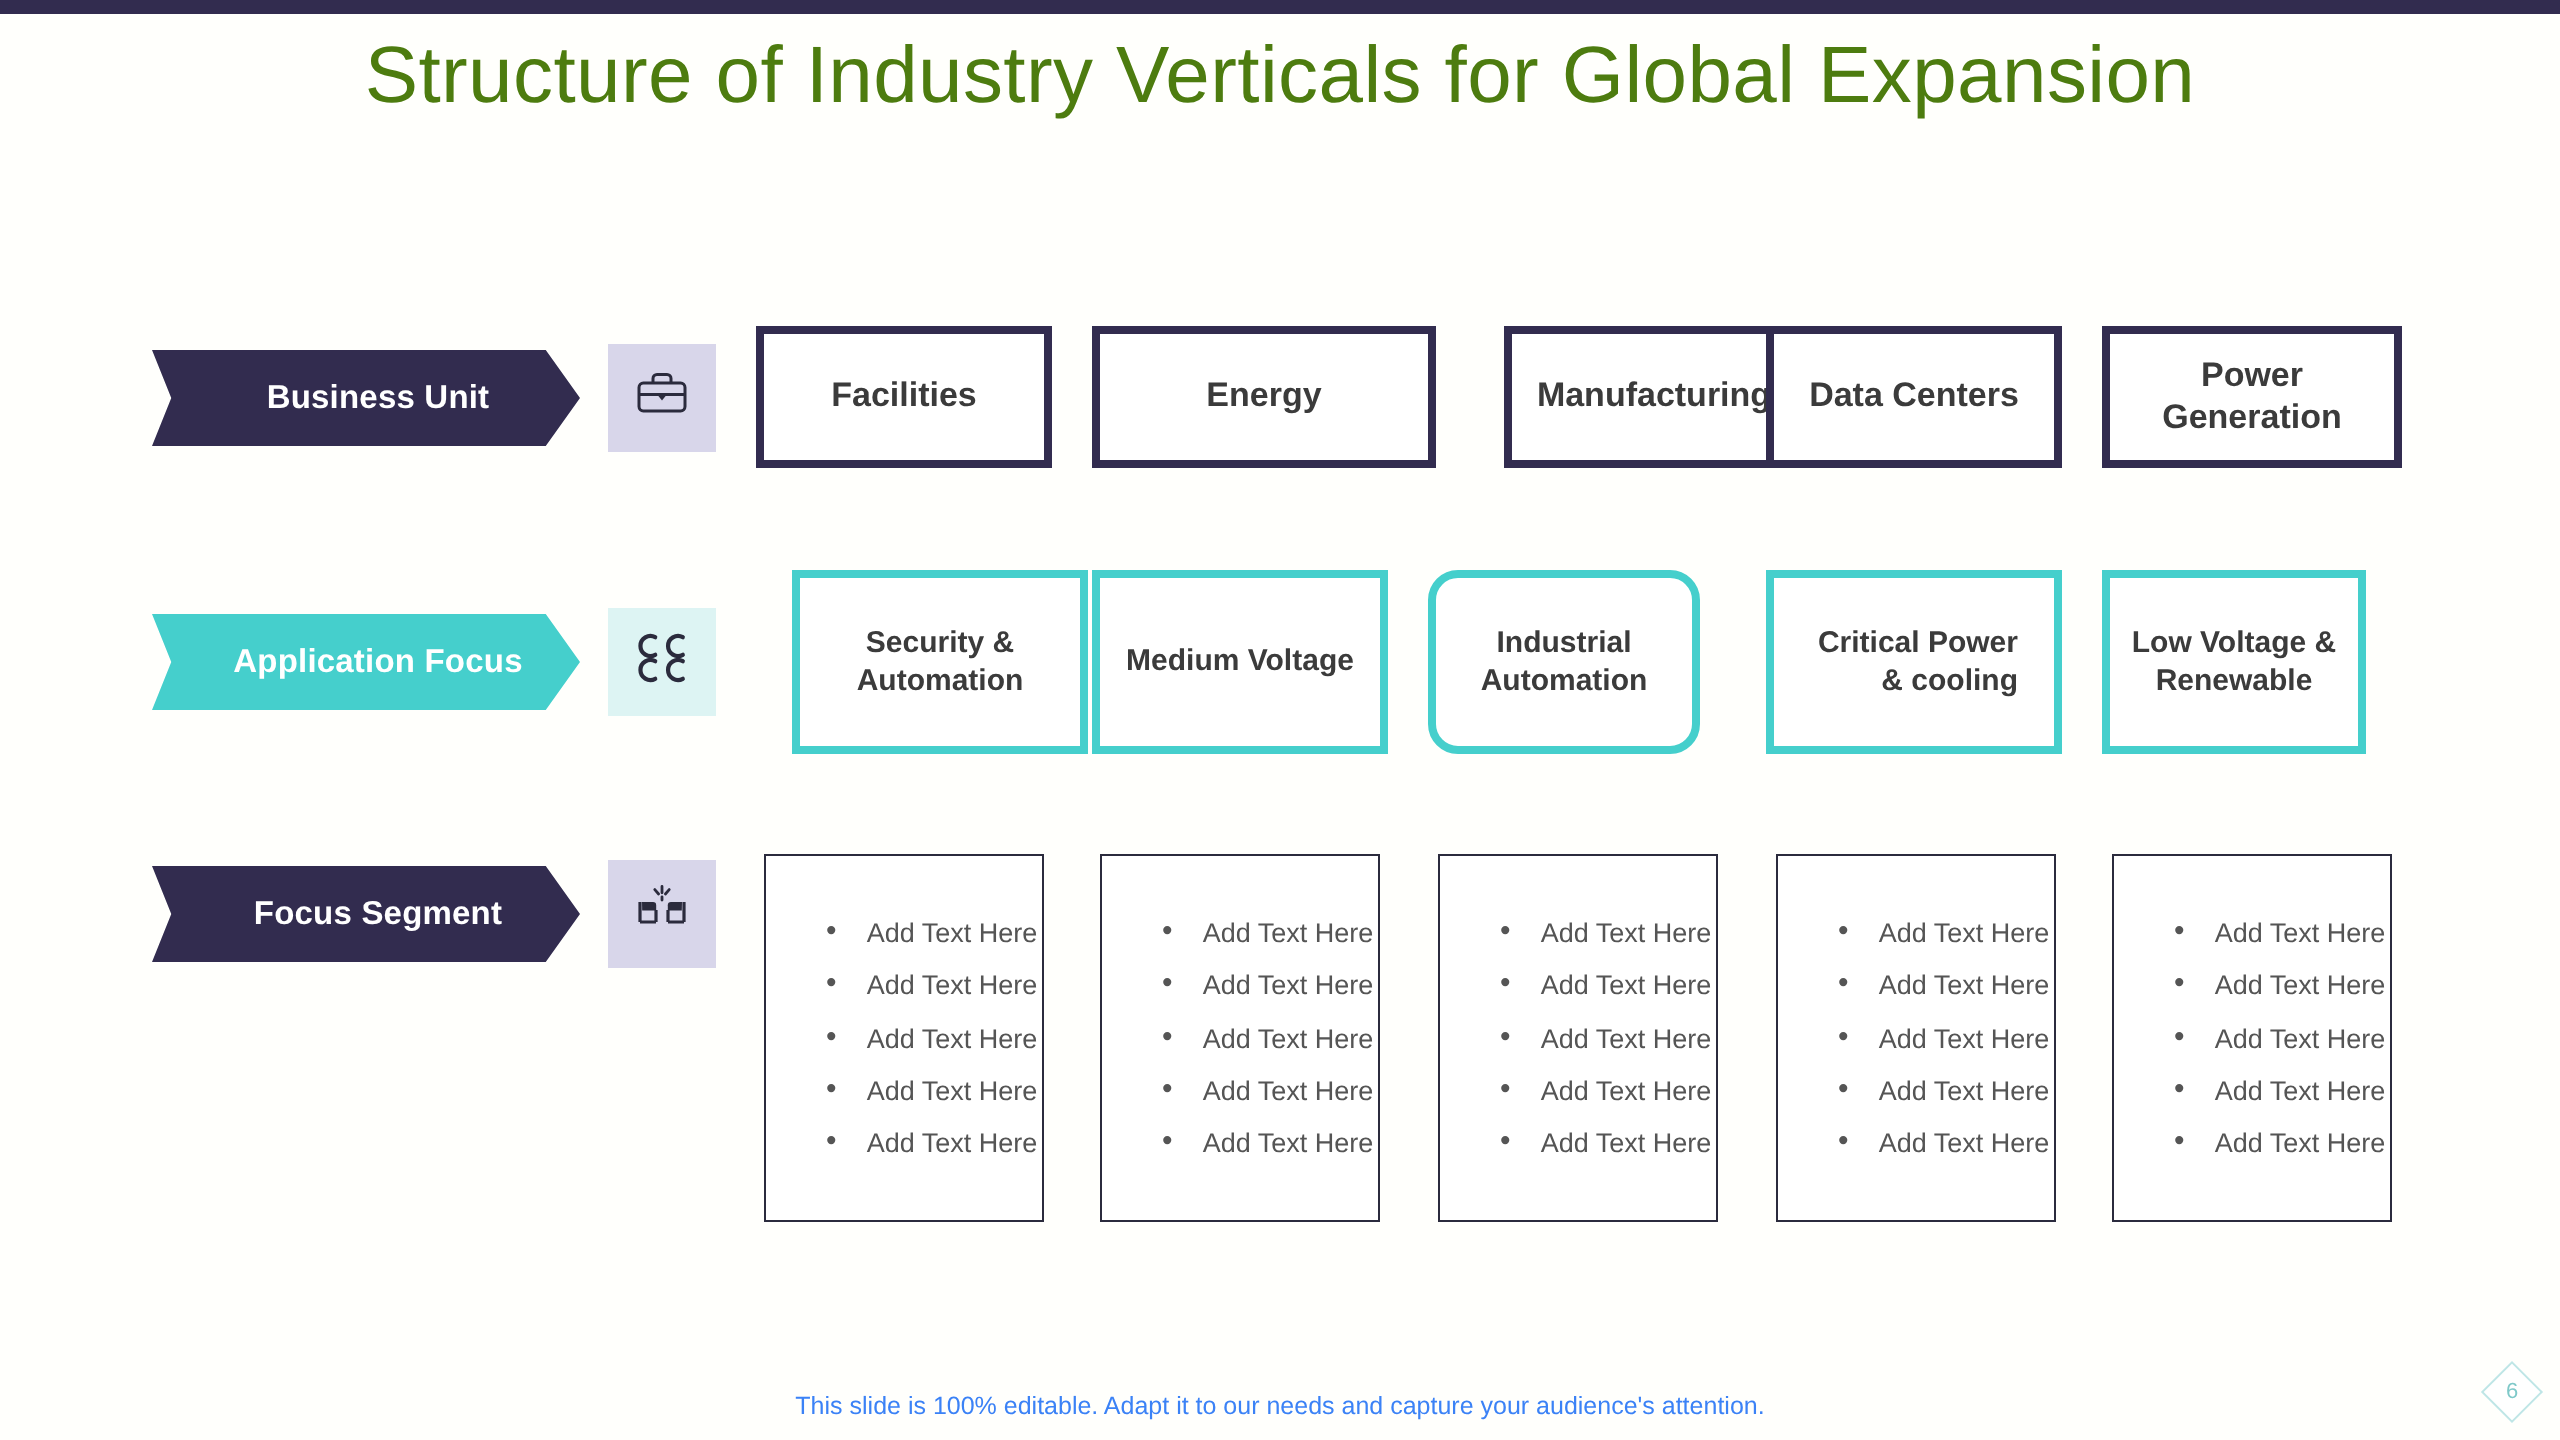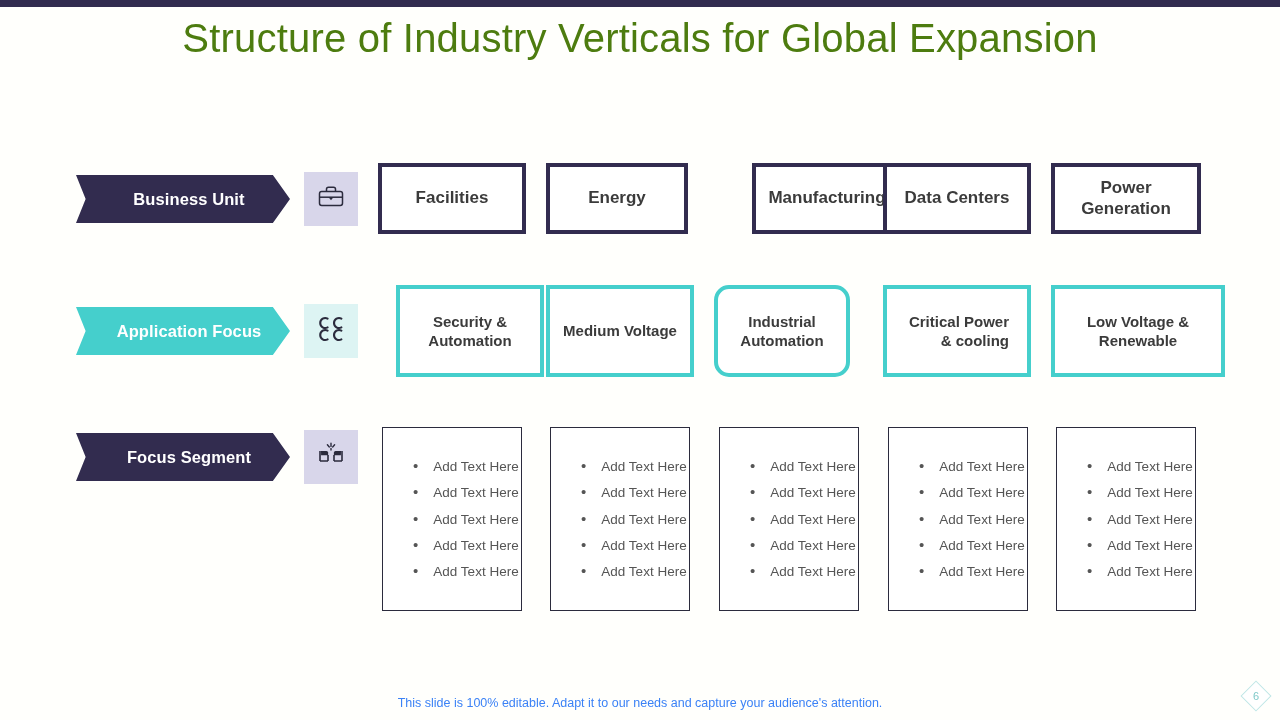--- a/index.html
+++ b/index.html
@@ -178,21 +178,21 @@
       <rect x="3.5" y="8.5" width="23" height="14" rx="2.2"></rect>
       <path d="M3.5 14.2 H26.5"></path>
       <path d="M12.6 14.2 h4.8 l-2.4 3 z" fill="#2b2b3d" stroke="none"></path>
     </svg>
   </span>
 </div>
 
 <div class="box navy-box" style="left:378px; top:163px; width:148px; height:71px;">
   <span>Facilities</span>
 </div>
-<div class="box navy-box" style="left:546px; top:163px; width:142px; height:71px;text-align:center;">
+<div class="box navy-box" style="left:546px; top:163px; width:172px; height:71px;text-align:center;">
   <span>Energy</span>
 </div>
 <div class="box navy-box" style="left:752px; top:163px; width:150px; height:71px;">
   <span>Manufacturing</span>
 </div>
 <div class="box navy-box" style="left:883px; top:163px; width:148px; height:71px;">
   <span>Data Centers</span>
 </div>
 <div class="box navy-box" style="left:1051px; top:163px; width:150px; height:71px; padding:0 14px;">
   <span>Power Generation</span>
@@ -218,21 +218,21 @@
 </div>
 <div class="box teal-box" style="left:546px; top:285px; width:148px; height:92px;">
   <span>Medium Voltage</span>
 </div>
 <div class="box teal-box" style="left:714px; top:285px; width:136px; height:92px;border-radius:15px;">
   <span>Industrial Automation</span>
 </div>
 <div class="box teal-box" style="left:883px; top:285px; width:148px; height:92px; padding:0 18px;text-align:right;">
   <span>Critical Power &amp; cooling</span>
 </div>
-<div class="box teal-box" style="left:1051px; top:285px; width:174px; height:92px; padding:0 8px;">
+<div class="box teal-box" style="left:1051px; top:285px; width:132px; height:92px; padding:0 8px;">
   <span>Low Voltage &amp; Renewable</span>
 </div>
 
 <div class="row-label navy" style="left:76px; top:433px;">
   <span>Focus Segment</span>
 </div>
 
 <div class="row-icon lav" style="left:304px; top:430px;">
   <span>
     <svg width="32" height="30" viewBox="0 0 32 30" fill="none" stroke="#2b2b3d" stroke-width="1.6">

